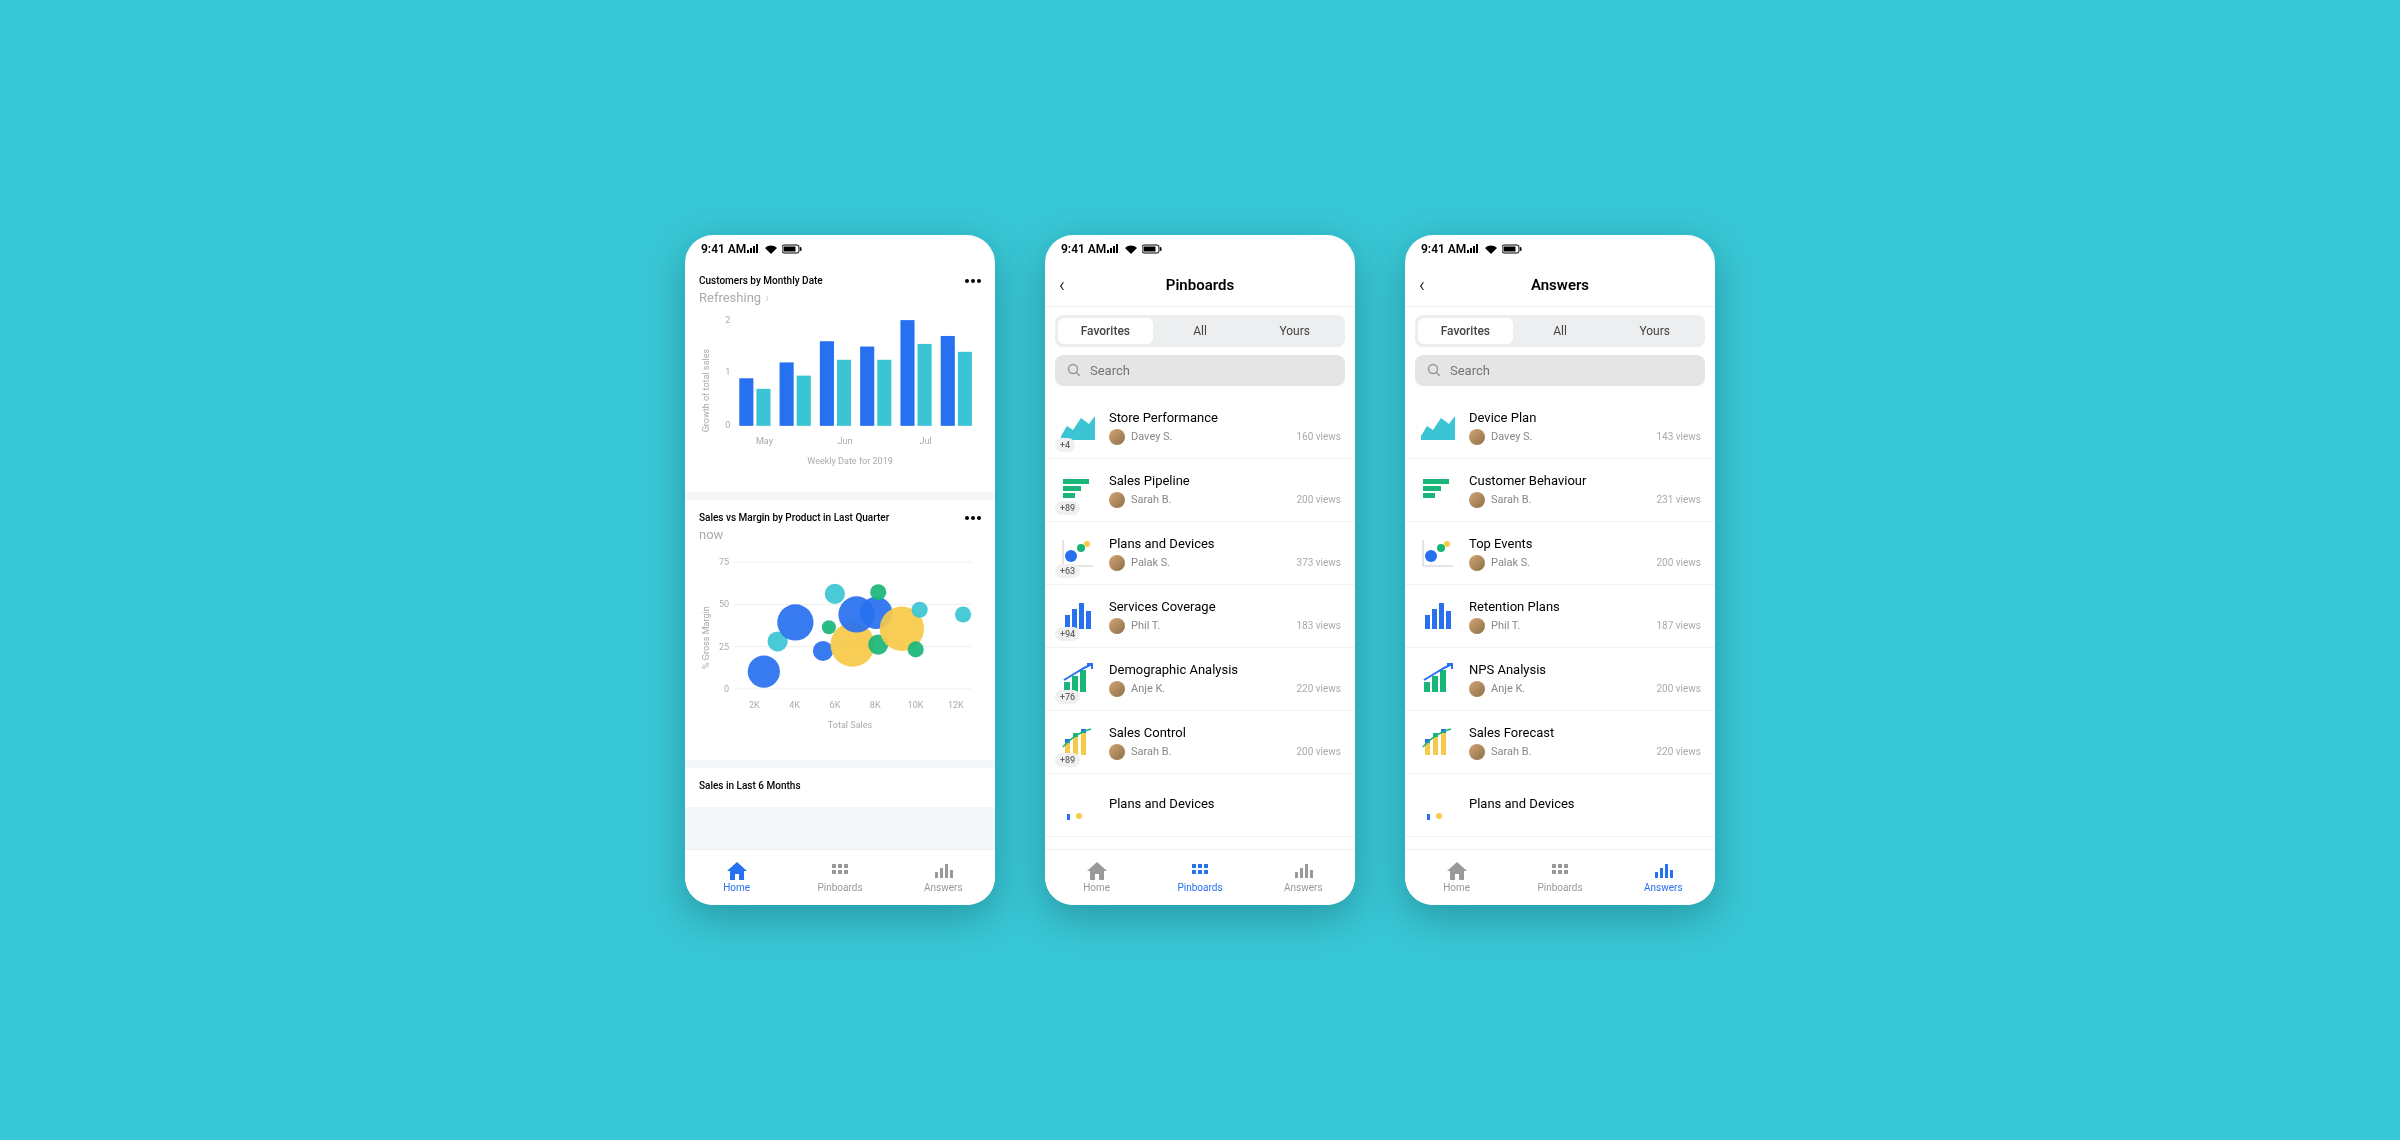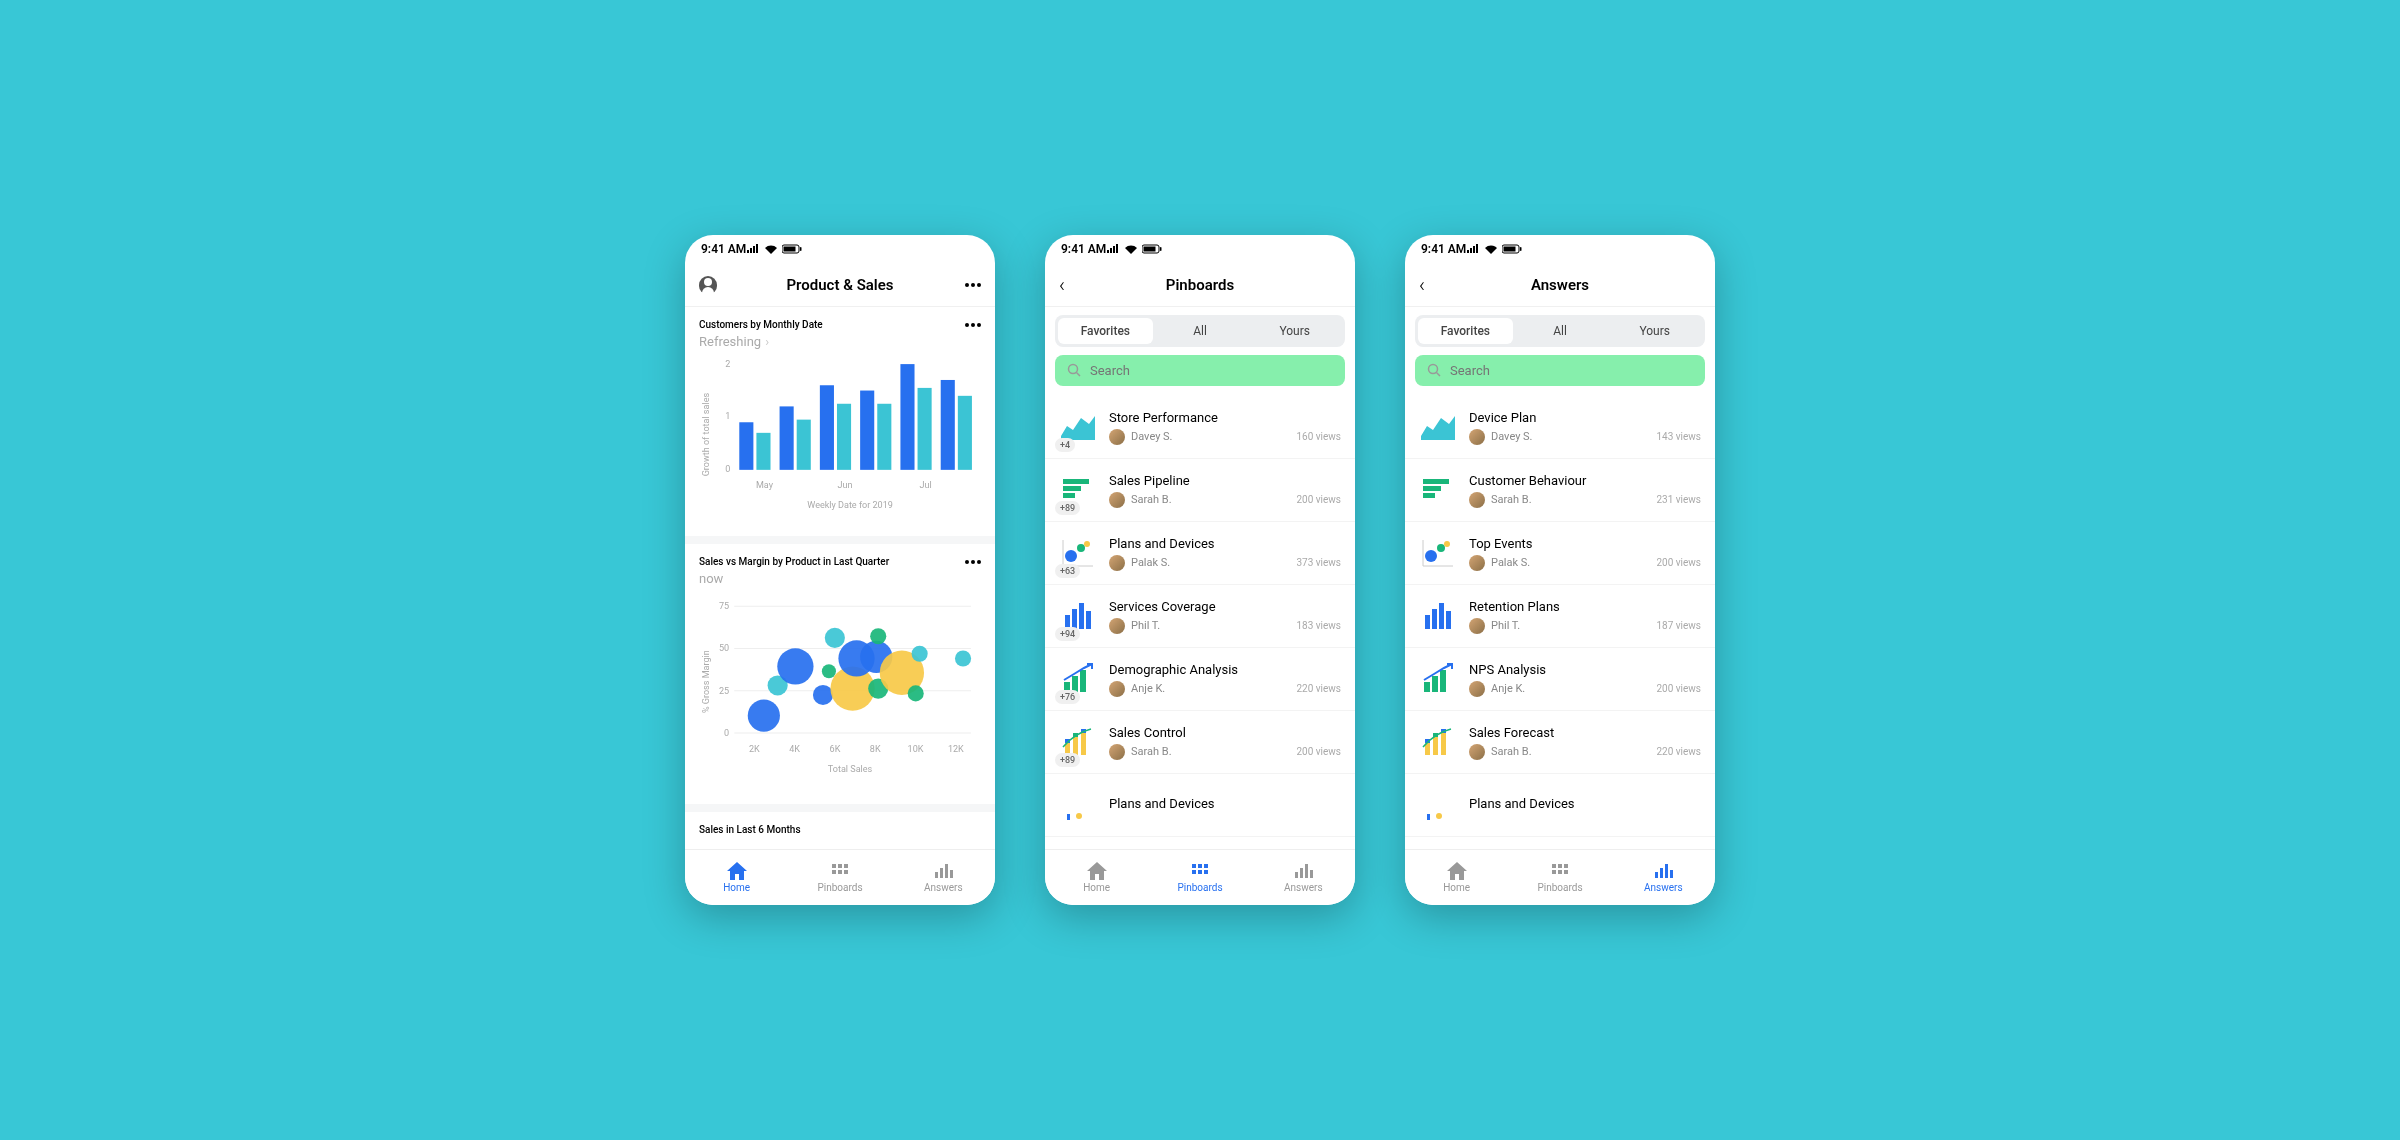--- a/index.html
+++ b/index.html
@@ -24,21 +24,21 @@
 .card-title { font-size: 10px; font-weight: 500; color: #000; }
 .card-sub { font-size: 13px; color: #aaa; display: flex; align-items: center; gap: 4px; }
 .chart-svg { width: 100%; height: auto; }
 .axis-label { font-size: 9px; fill: #aaa; }
 .axis-title { font-size: 9px; fill: #aaa; }
 .tabs-wrap { padding: 8px 10px; background: #fff; }
 .tabs { background: #eceef0; border-radius: 8px; display: flex; padding: 3px; }
 .tab { flex: 1; text-align: center; font-size: 12px; padding: 6px 0; border-radius: 6px; cursor: pointer; color: #444; }
 .tab.active { background: #fff; font-weight: 500; }
 .search-wrap { padding: 0 10px 10px; background: #fff; }
-.search { background: #86efac; border-radius: 8px; display: flex; align-items: center; padding: 8px 12px; gap: 8px; }
+.search { background: #e5e5e5; border-radius: 8px; display: flex; align-items: center; padding: 8px 12px; gap: 8px; }
 .search input { border: none; background: transparent; outline: none; font-size: 13px; color: #555; flex: 1; }
 .list { background: #fff; }
 .list-item { display: flex; align-items: center; padding: 12px 14px; border-bottom: 1px solid #f3f3f3; gap: 12px; }
 .item-thumb { width: 38px; height: 38px; flex-shrink: 0; position: relative; }
 .item-badge { position: absolute; bottom: -6px; left: -4px; background: #f0f0f0; border-radius: 10px; font-size: 9px; padding: 2px 5px; color: #666; font-weight: 500; }
 .item-body { flex: 1; min-width: 0; }
 .item-title { font-size: 13px; color: #000; margin-bottom: 4px; }
 .item-meta { display: flex; align-items: center; justify-content: space-between; }
 .item-author { display: flex; align-items: center; gap: 6px; font-size: 11px; color: #888; }
 .avatar { width: 16px; height: 16px; border-radius: 50%; background: linear-gradient(135deg, #d4a574, #8b6f47); flex-shrink: 0; }
@@ -61,33 +61,20 @@
         </svg>
       <svg width="14" height="10" viewBox="0 0 14 10">
           <path d="M7 10L1 4a8.5 8.5 0 0112 0z" fill="#000"></path>
         </svg>
       <svg width="20" height="10" viewBox="0 0 20 10">
           <rect x="0" y="1" width="17" height="8" rx="2" fill="none" stroke="#000"></rect>
           <rect x="1.5" y="2.5" width="12" height="5" fill="#000"></rect>
           <rect x="18" y="3" width="1.5" height="4" rx="0.7" fill="#000"></rect>
         </svg>
     </span>
-  </div>
-  <div class="header">
-    <div class="header-left">
-        <div class="profile-icon"></div>
-      </div>
-    <div class="header-title">Product &amp; Sales</div>
-    <div class="header-right">
-        <div class="more-dots">
-          <span></span>
-          <span></span>
-          <span></span>
-        </div>
-      </div>
   </div>
   <div class="content">
     <div class="card">
       <div class="card-header">
         <div class="card-title">Customers by Monthly Date</div>
         <div class="more-dots">
             <span></span>
             <span></span>
             <span></span>
           </div>

